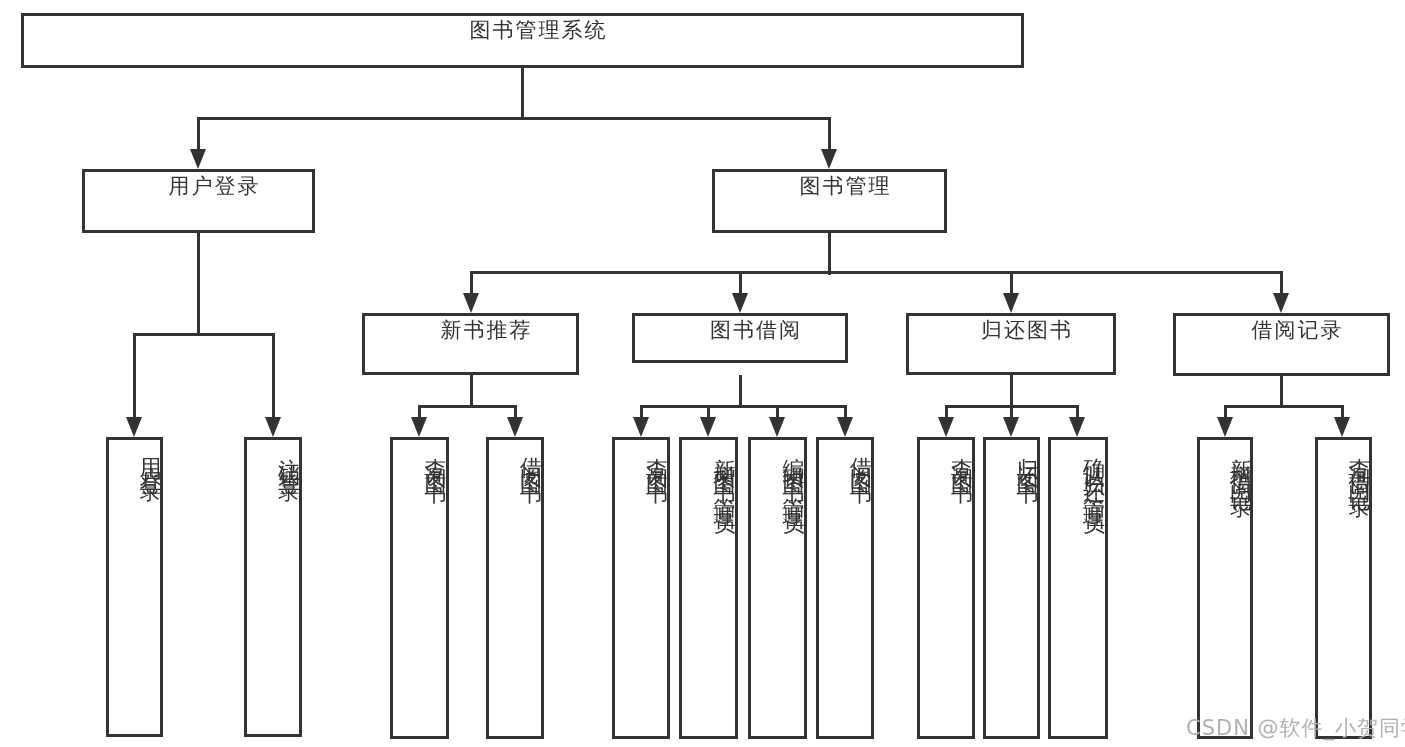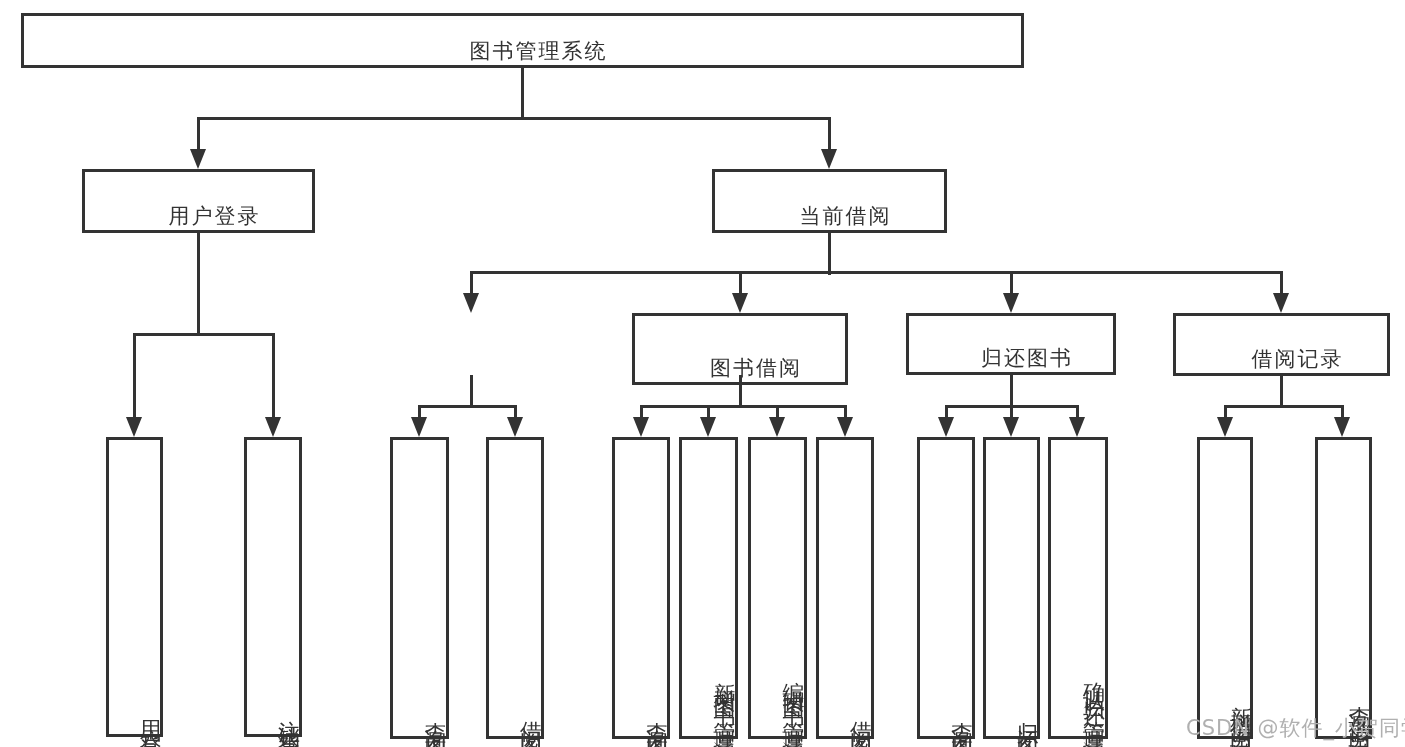--- a/index.html
+++ b/index.html
@@ -17,21 +17,21 @@
     font-family: "DejaVu Sans", sans-serif;
     color: var(--text);
     overflow: hidden;
   }
   .node {
     position: absolute;
     box-sizing: border-box;
     border: 3px solid var(--line);
     background: var(--background);
     display: flex;
-    align-items: flex-end;
+    align-items: flex-start;
     justify-content: center;
     padding-left: 32px;
   }
   .node-h span {
     font-size: 21px;
     letter-spacing: 2px;
     white-space: nowrap;
   }
   .node-v span {
     writing-mode: vertical-rl;
@@ -74,42 +74,45 @@
   <div class="l lh" style="left:197px;top:117px;width:634px"></div>
   <div class="l lv" style="left:197px;top:117px;height:34px"></div>
   <div class="l lv" style="left:828px;top:117px;height:34px"></div>
   <div class="arrow" style="left:190px;top:149px"></div>
   <div class="arrow" style="left:821px;top:149px"></div>
 
   <div class="node node-h" style="left:82px;top:169px;width:233px;height:64px">
     <span>用户登录</span>
   </div>
   <div class="node node-h" style="left:712px;top:169px;width:235px;height:64px">
-    <span>当前借阅</span>
+    <span>图书管理</span>
   </div>
 
   <div class="l lv" style="left:197px;top:233px;height:102px"></div>
   <div class="l lh" style="left:133px;top:333px;width:142px"></div>
   <div class="l lv" style="left:133px;top:333px;height:86px"></div>
   <div class="l lv" style="left:272px;top:333px;height:86px"></div>
   <div class="arrow" style="left:126px;top:417px"></div>
   <div class="arrow" style="left:265px;top:417px"></div>
 
   <div class="l lv" style="left:828px;top:233px;height:42px"></div>
   <div class="l lh" style="left:470px;top:271px;width:813px"></div>
   <div class="l lv" style="left:470px;top:271px;height:25px"></div>
   <div class="l lv" style="left:739px;top:271px;height:25px"></div>
   <div class="l lv" style="left:1010px;top:271px;height:25px"></div>
   <div class="l lv" style="left:1280px;top:271px;height:25px"></div>
   <div class="arrow" style="left:463px;top:293px"></div>
   <div class="arrow" style="left:732px;top:293px"></div>
   <div class="arrow" style="left:1003px;top:293px"></div>
   <div class="arrow" style="left:1273px;top:293px"></div>
 
-  <div class="node node-h" style="left:632px;top:313px;width:216px;height:72px">
+  <div class="node node-h" style="left:362px;top:313px;width:217px;height:62px">
+    <span>新书推荐</span>
+  </div>
+  <div class="node node-h" style="left:632px;top:313px;width:216px;height:50px">
     <span>图书借阅</span>
   </div>
   <div class="node node-h" style="left:906px;top:313px;width:210px;height:62px">
     <span>归还图书</span>
   </div>
   <div class="node node-h" style="left:1173px;top:313px;width:217px;height:63px">
     <span>借阅记录</span>
   </div>
 
   <div class="l lv" style="left:470px;top:375px;height:33px"></div>

